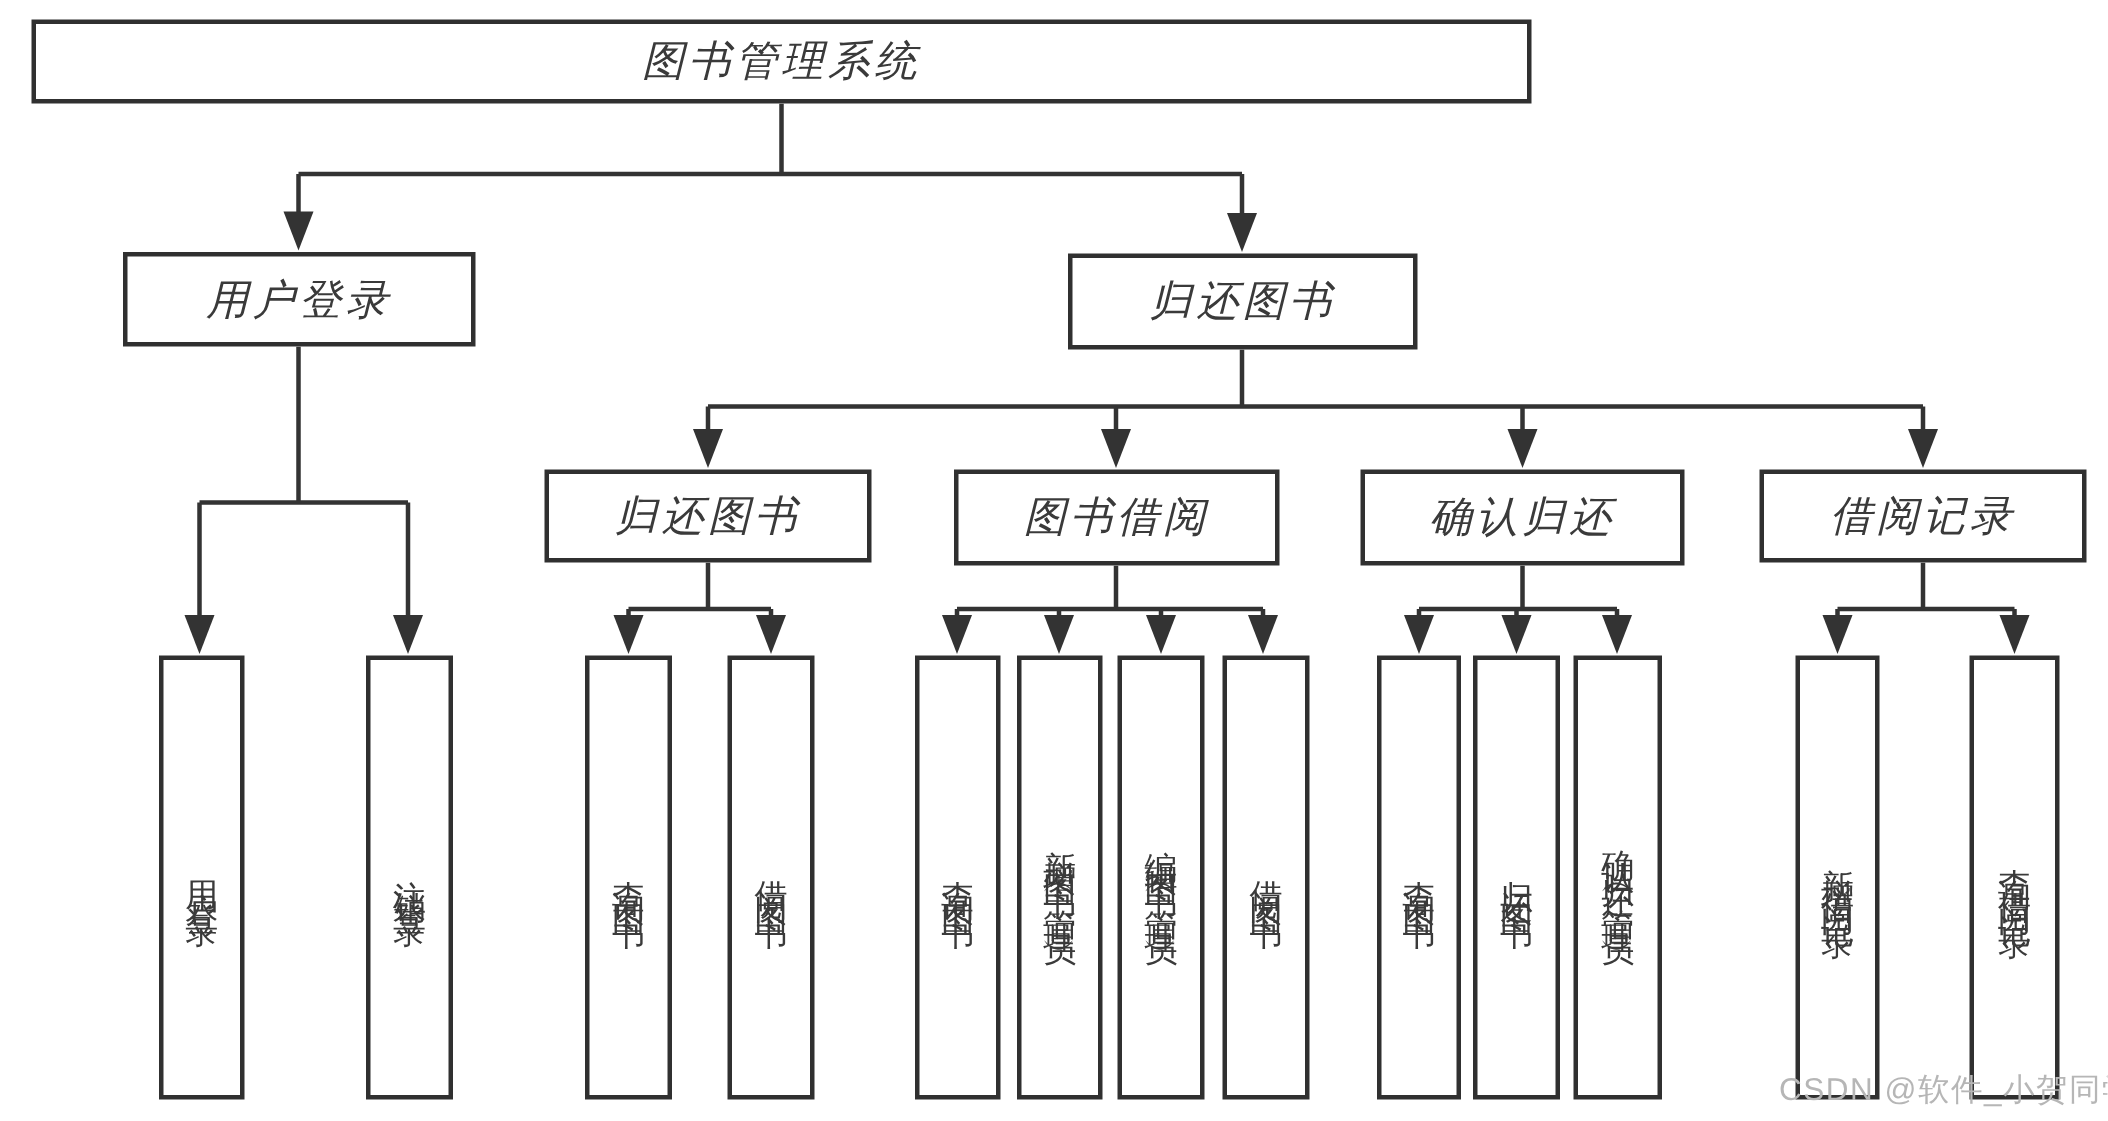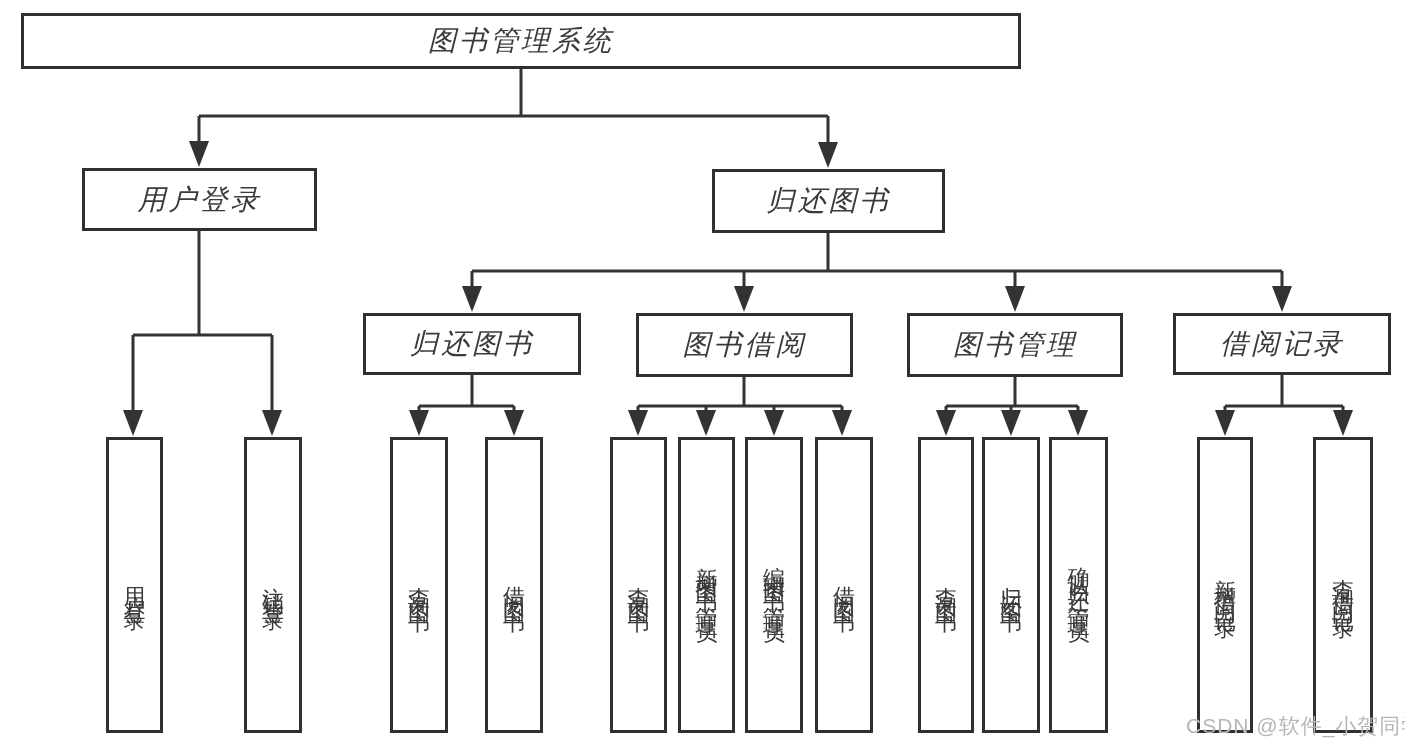--- a/index.html
+++ b/index.html
@@ -83,21 +83,21 @@
     <span>归还图书</span>
   </div>
 
   <div class="node hnode" style="left:363px;top:313px;width:218px;height:62px">
     <span>归还图书</span>
   </div>
   <div class="node hnode" style="left:636px;top:313px;width:217px;height:64px">
     <span>图书借阅</span>
   </div>
   <div class="node hnode" style="left:907px;top:313px;width:216px;height:64px">
-    <span>图书管理</span>
+    <span>确认归还</span>
   </div>
   <div class="node hnode" style="left:1173px;top:313px;width:218px;height:62px">
     <span>借阅记录</span>
   </div>
 
   <div class="node leaf" style="left:106px;width:57px">
     <span class="vtext">用户登录</span>
   </div>
   <div class="node leaf" style="left:244px;width:58px">
     <span class="vtext">注销登录</span>

